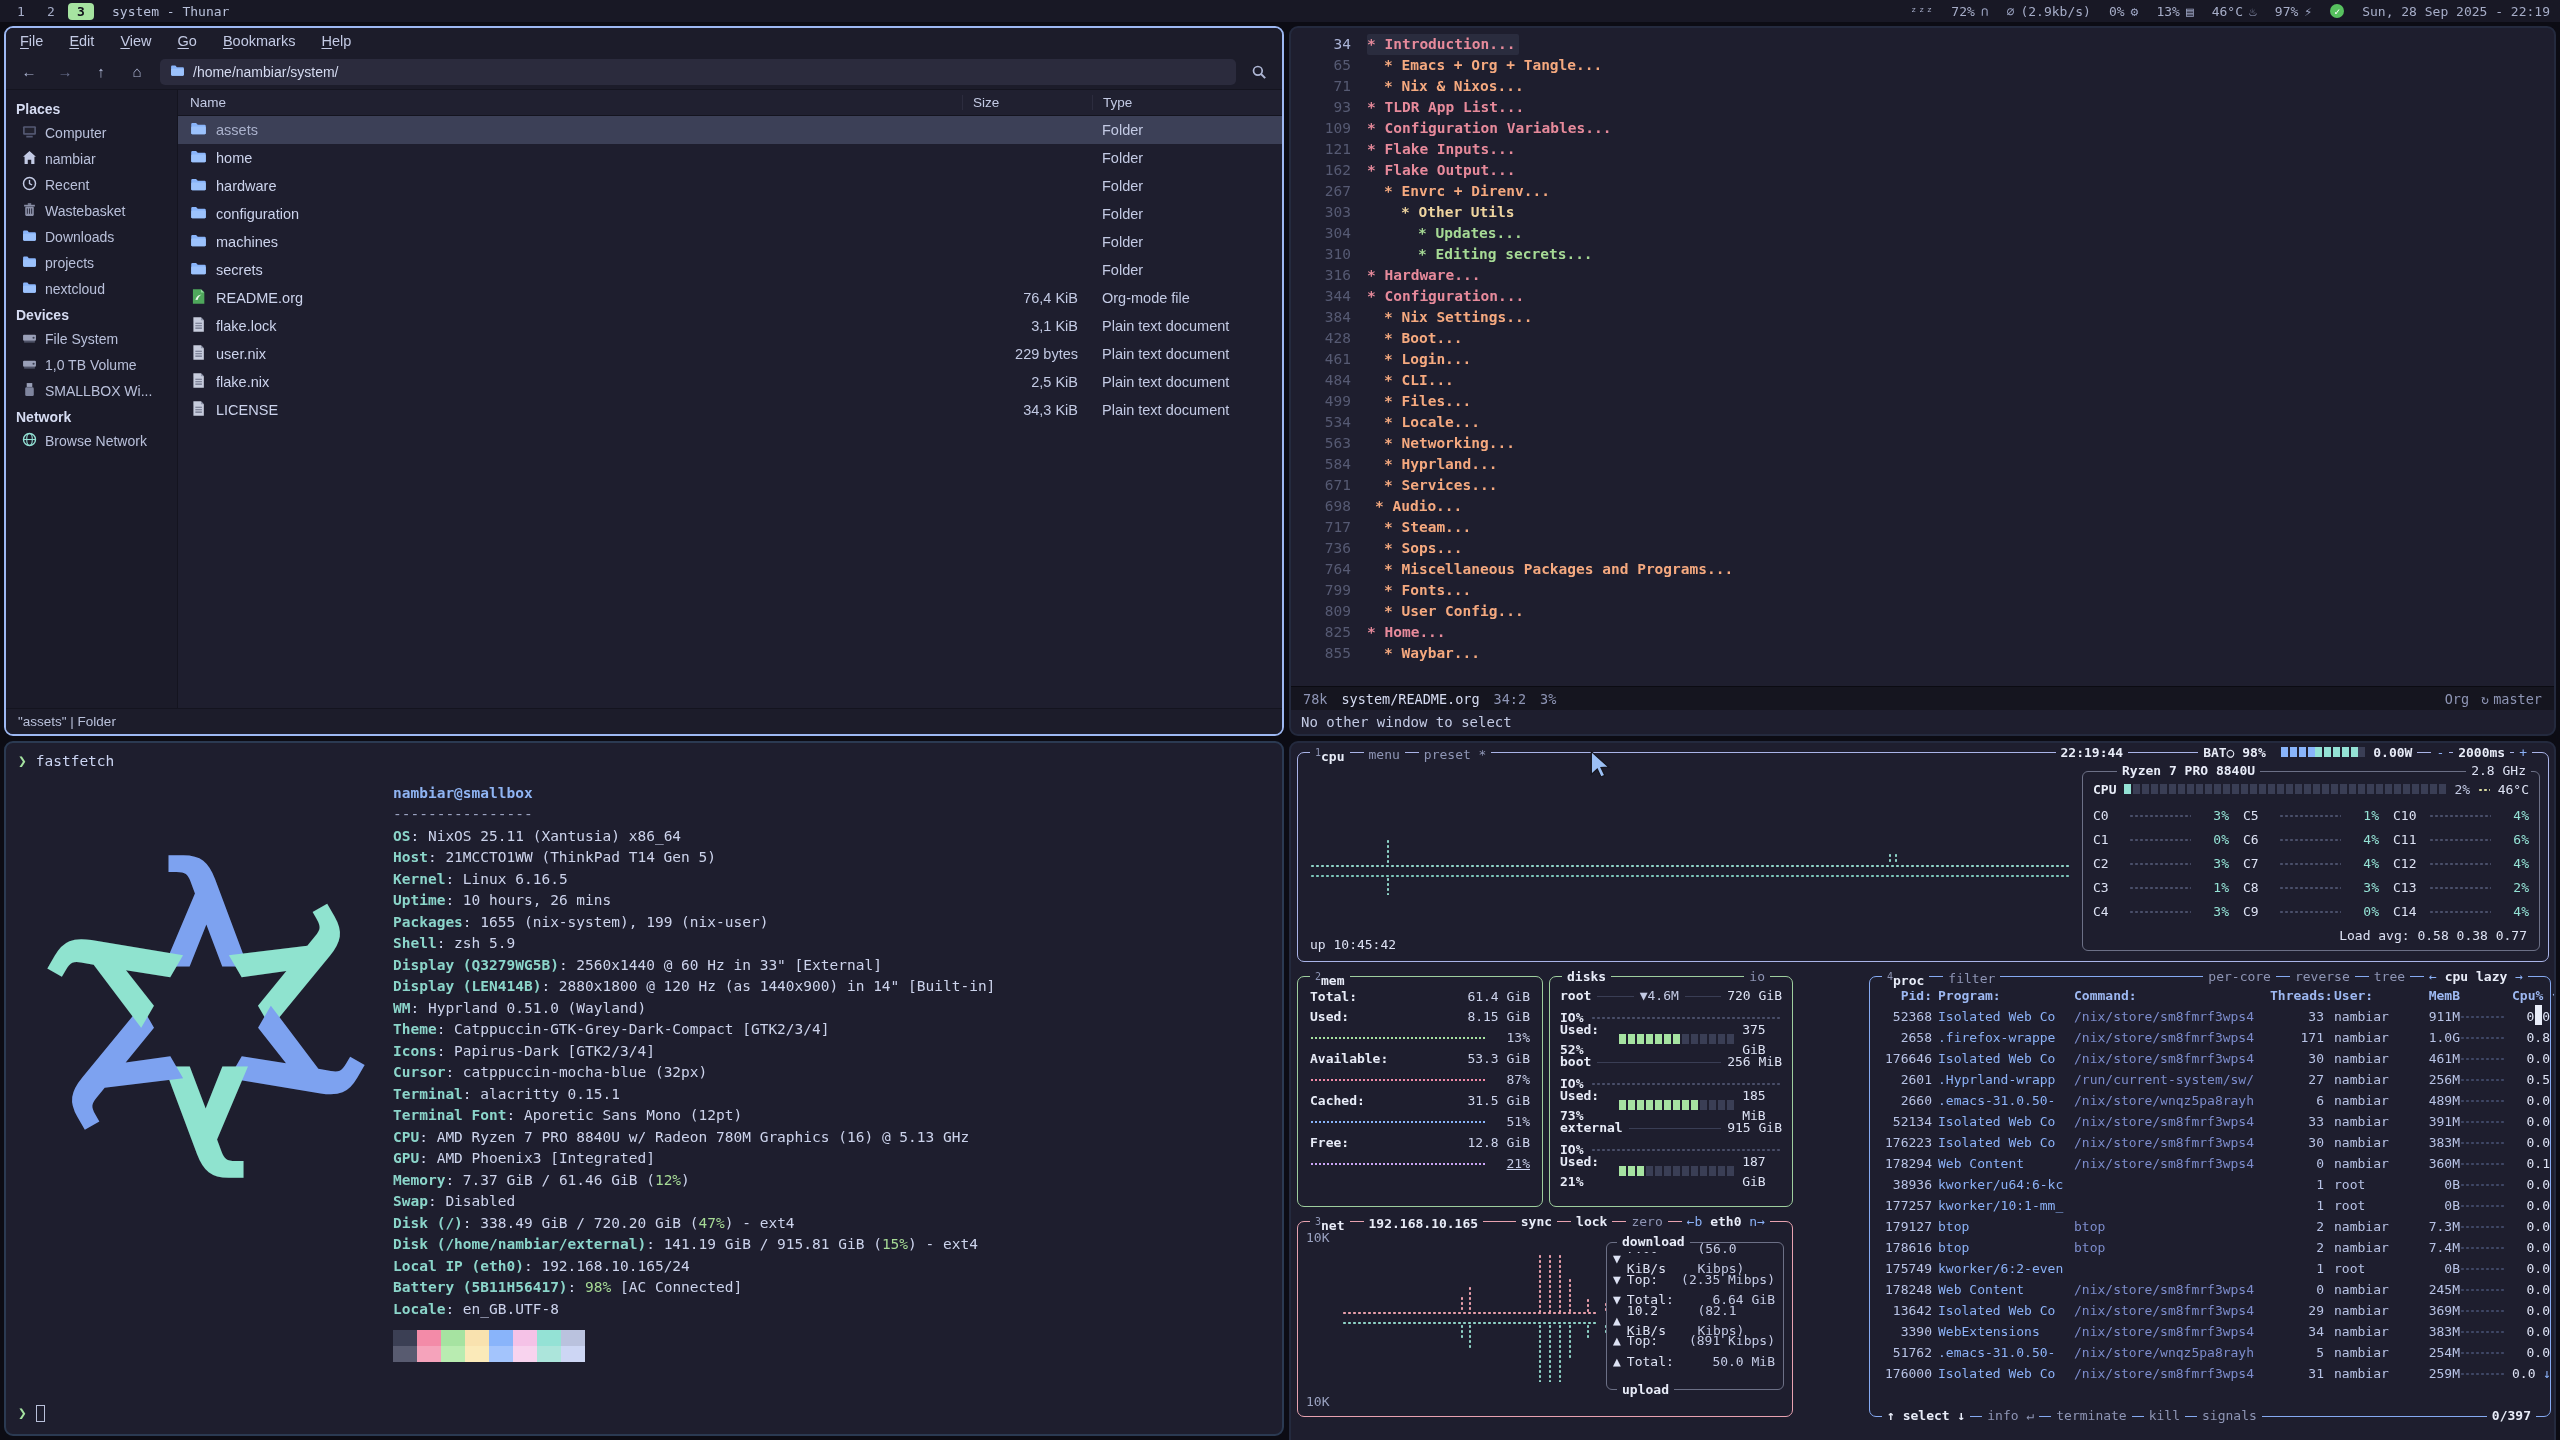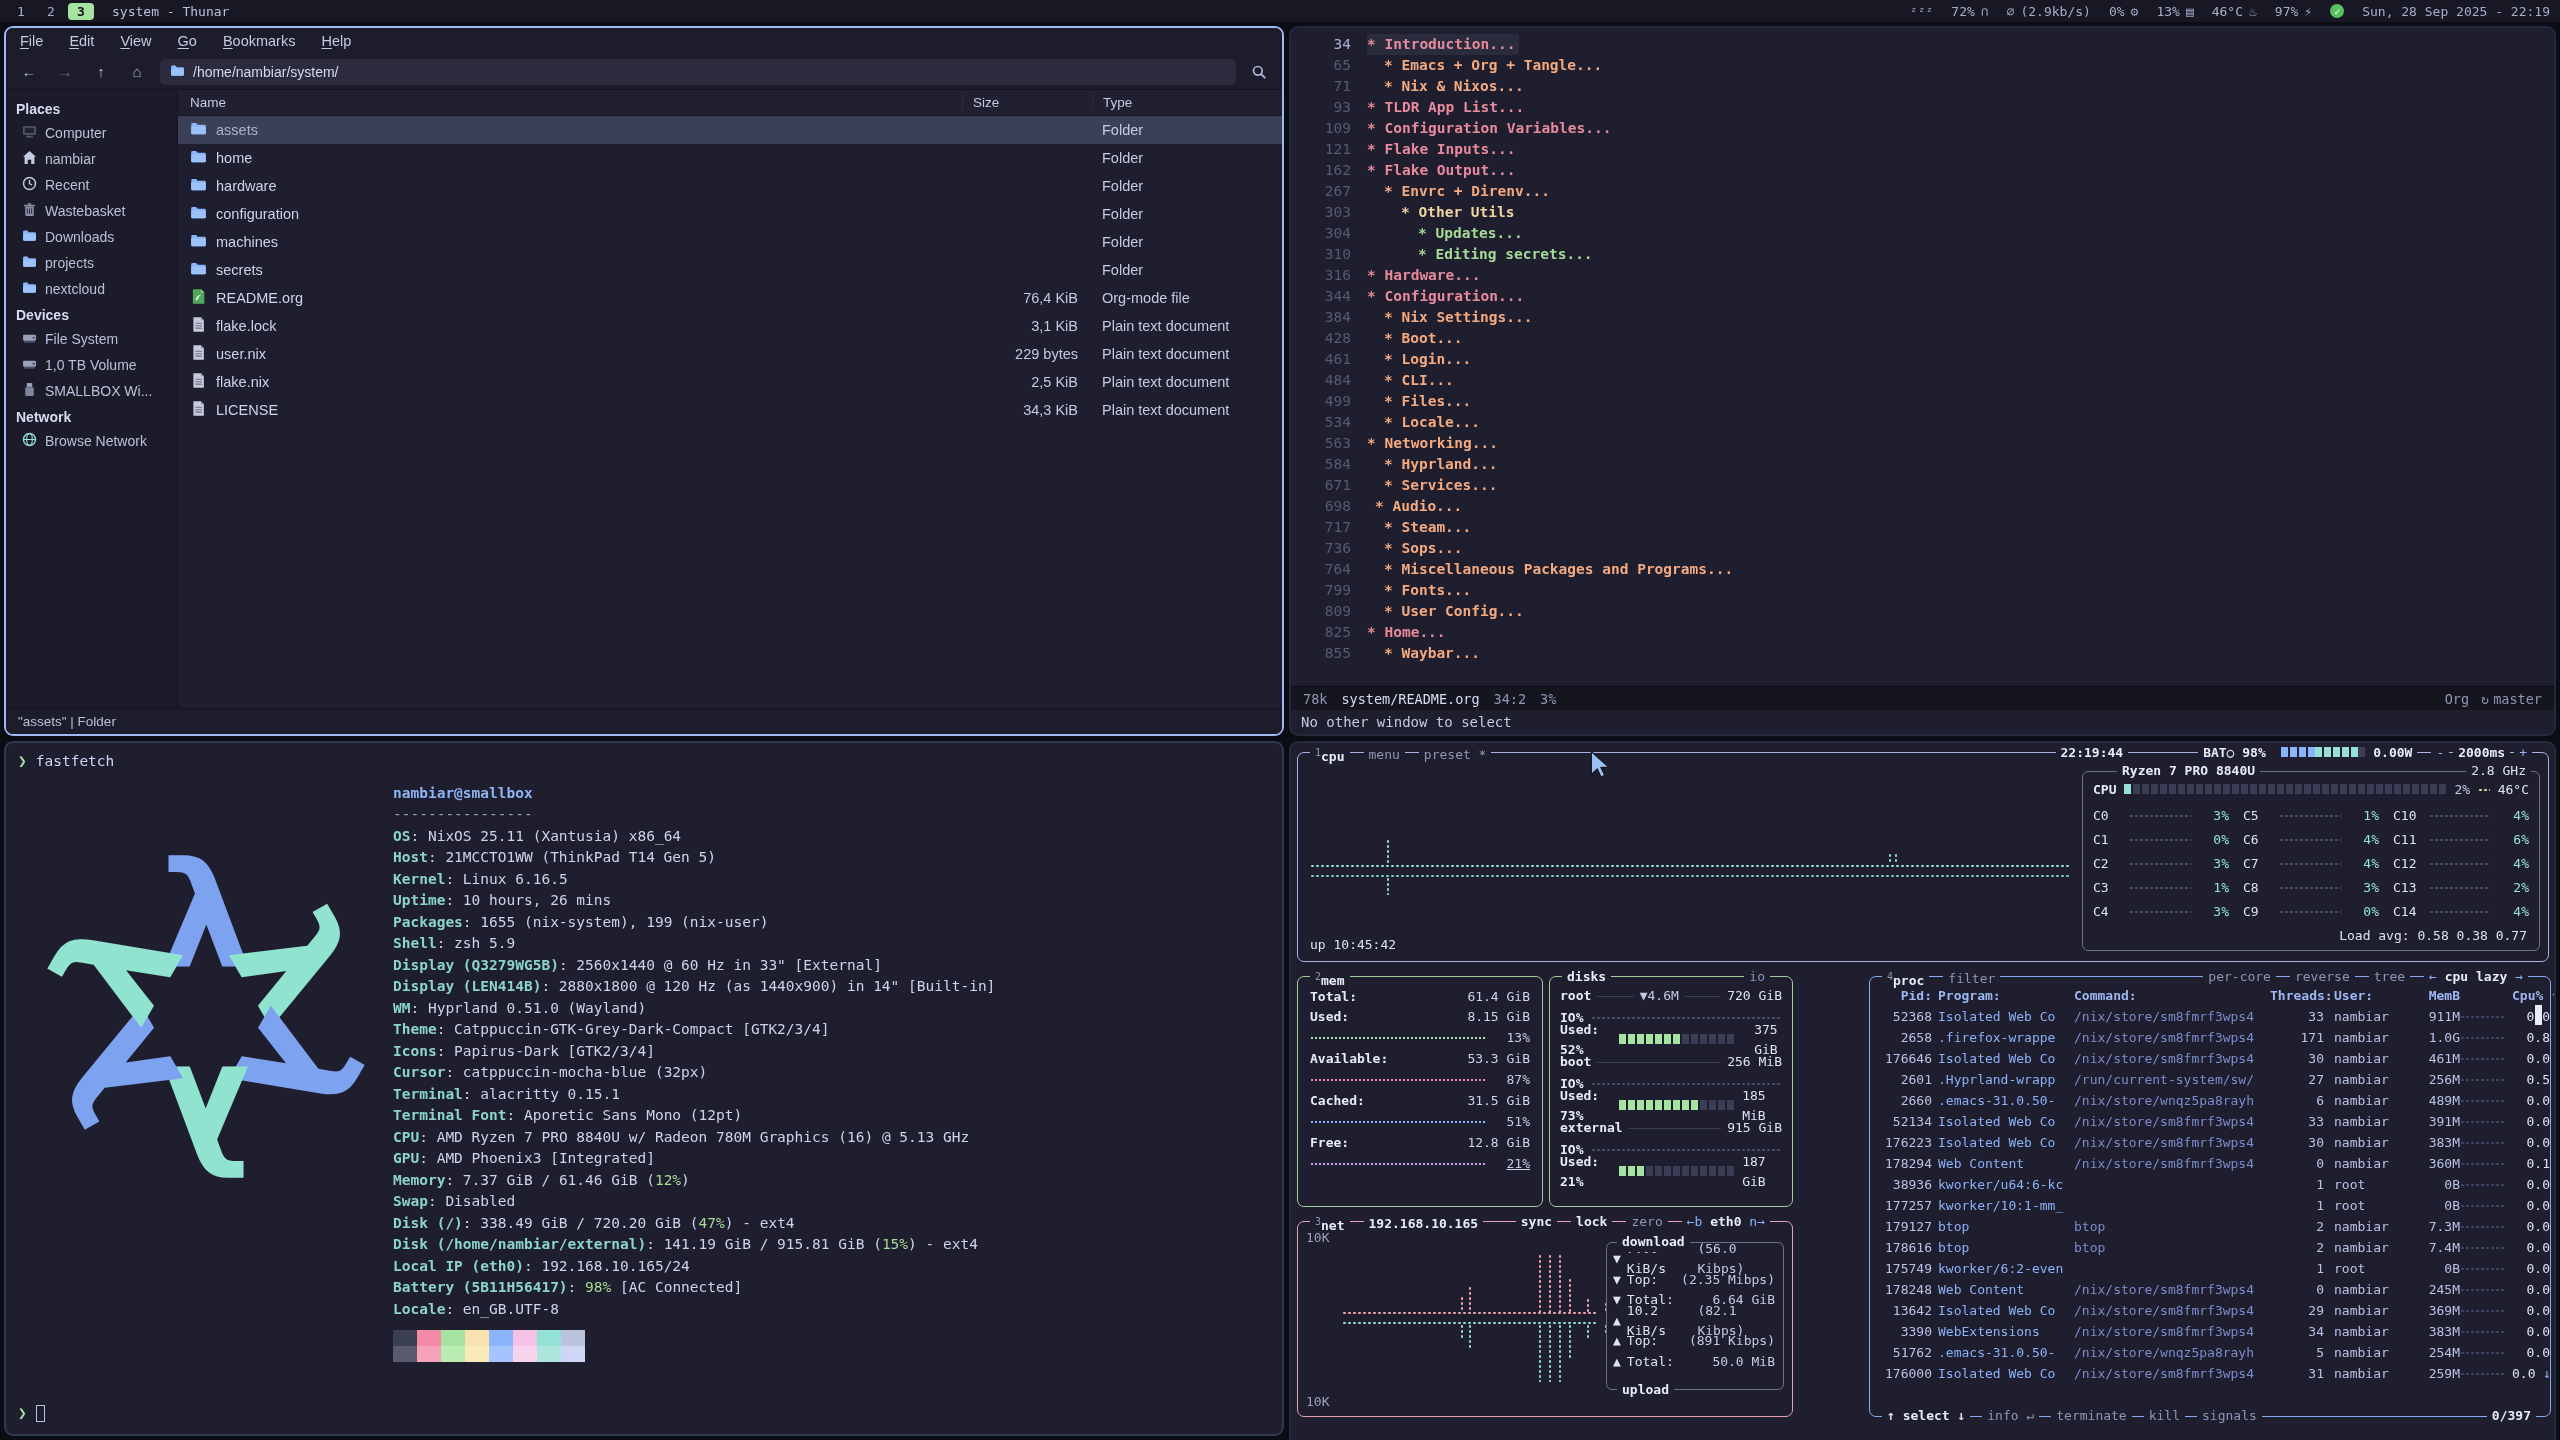--- a/index.html
+++ b/index.html
@@ -456,21 +456,21 @@
         <div class="eline"><span class="egut">304</span><span class="htext lvl4" style="margin-left:51px">* Updates...</span></div>
         <div class="eline"><span class="egut">310</span><span class="htext lvl4" style="margin-left:51px">* Editing secrets...</span></div>
         <div class="eline"><span class="egut">316</span><span class="htext lvl1" style="margin-left:0px">* Hardware...</span></div>
         <div class="eline"><span class="egut">344</span><span class="htext lvl1" style="margin-left:0px">* Configuration...</span></div>
         <div class="eline"><span class="egut">384</span><span class="htext lvl2" style="margin-left:17px">* Nix Settings...</span></div>
         <div class="eline"><span class="egut">428</span><span class="htext lvl2" style="margin-left:17px">* Boot...</span></div>
         <div class="eline"><span class="egut">461</span><span class="htext lvl2" style="margin-left:17px">* Login...</span></div>
         <div class="eline"><span class="egut">484</span><span class="htext lvl2" style="margin-left:17px">* CLI...</span></div>
         <div class="eline"><span class="egut">499</span><span class="htext lvl2" style="margin-left:17px">* Files...</span></div>
         <div class="eline"><span class="egut">534</span><span class="htext lvl2" style="margin-left:17px">* Locale...</span></div>
-        <div class="eline"><span class="egut">563</span><span class="htext lvl2" style="">* Networking...</span></div>
+        <div class="eline"><span class="egut">563</span><span class="htext lvl2" style="margin-left:17px">* Networking...</span></div>
         <div class="eline"><span class="egut">584</span><span class="htext lvl2" style="margin-left:17px">* Hyprland...</span></div>
         <div class="eline"><span class="egut">671</span><span class="htext lvl2" style="margin-left:17px">* Services...</span></div>
         <div class="eline"><span class="egut">698</span><span class="htext lvl2" style="margin-left:8px">* Audio...</span></div>
         <div class="eline"><span class="egut">717</span><span class="htext lvl2" style="margin-left:17px">* Steam...</span></div>
         <div class="eline"><span class="egut">736</span><span class="htext lvl2" style="margin-left:17px">* Sops...</span></div>
         <div class="eline"><span class="egut">764</span><span class="htext lvl2" style="margin-left:17px">* Miscellaneous Packages and Programs...</span></div>
         <div class="eline"><span class="egut">799</span><span class="htext lvl2" style="margin-left:17px">* Fonts...</span></div>
         <div class="eline"><span class="egut">809</span><span class="htext lvl2" style="margin-left:17px">* User Config...</span></div>
         <div class="eline"><span class="egut">825</span><span class="htext lvl1" style="margin-left:0px">* Home...</span></div>
         <div class="eline"><span class="egut">855</span><span class="htext lvl2" style="margin-left:17px">* Waybar...</span></div>
@@ -803,21 +803,21 @@
             <b style="color:#e8ecf8">root</b>
             <div style="flex:1;border-top:1px solid #3a3e55"></div>
             <span style="color:#c3cae4">▼4.6M</span>
             <div style="flex:1;border-top:1px solid #3a3e55"></div>
             <span style="color:#dde2f4">720 GiB</span>
           </div>
           <div style="display: flex; align-items: center; gap: 8px; height: 22px;">
             <b style="color:#e8ecf8">IO%</b>
             <div class="dots" style="flex:1;--dc:#4a4f6a"></div>
           </div>
-          <div style="display: flex; align-items: center; gap: 20px; height: 22px;">
+          <div style="display: flex; align-items: center; gap: 8px; height: 22px;">
             <b style="color:#e8ecf8">Used: 52%</b>
             <span style="flex:1"><span class="meter">
                 <i class="on" style="background:#a6e3a1"></i>
                 <i class="on" style="background:#a6e3a1"></i>
                 <i class="on" style="background:#a6e3a1"></i>
                 <i class="on" style="background:#a6e3a1"></i>
                 <i class="on" style="background:#a6e3a1"></i>
                 <i class="on" style="background:#a6e3a1"></i>
                 <i class="on" style="background:#a6e3a1"></i>
                 <i class="" style=""></i>

